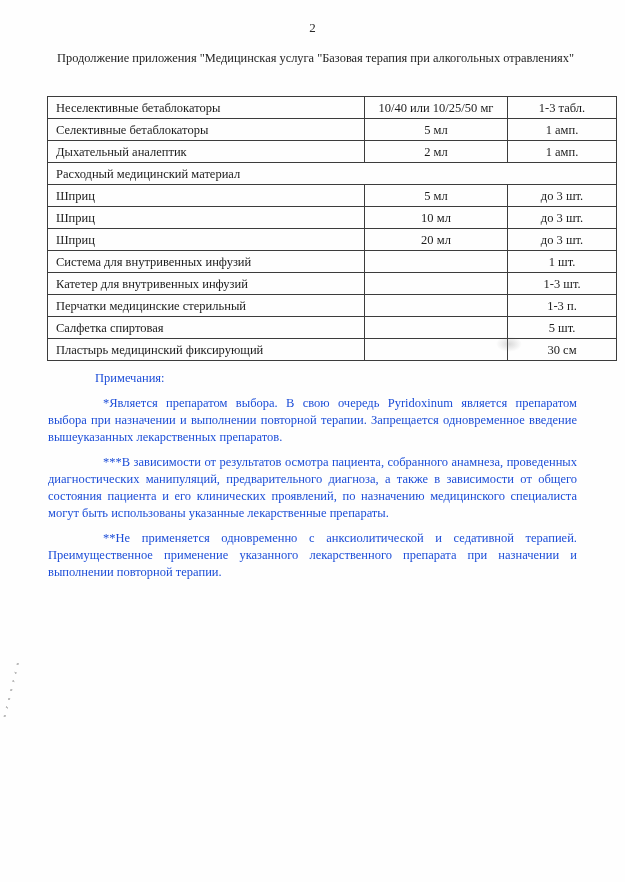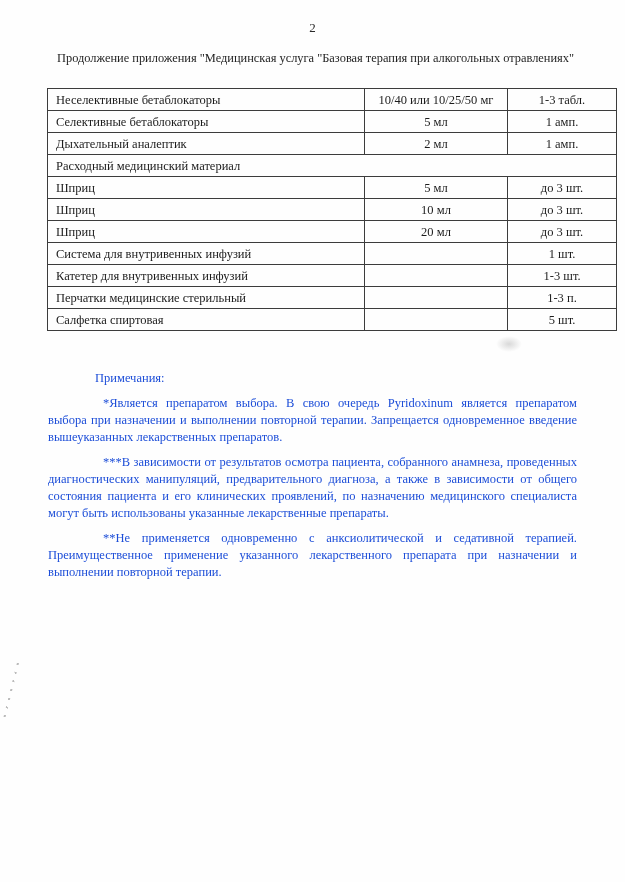--- a/index.html
+++ b/index.html
@@ -30,21 +30,21 @@
     position: absolute;
     top: 51px;
     left: 57px;
     width: 545px;
     font-size: 12.4px;
     white-space: nowrap;
     color: #1f1f1f;
   }
   table.materials {
     position: absolute;
-    top: 88px;
+    top: 96px;
     left: 47px;
     width: 534px;
     border-collapse: collapse;
     table-layout: fixed;
     font-size: 12.5px;
   }
   table.materials td {
     border: 1px solid #3c3c3c;
     padding: 1px 8px;
     height: 19px;
@@ -168,20 +168,25 @@
         <tr>
           <td class="cell-name">Перчатки медицинские стерильный</td>
           <td class="cell-dose"></td>
           <td class="cell-qty">1-3 п.</td>
         </tr>
         <tr>
           <td class="cell-name">Салфетка спиртовая</td>
           <td class="cell-dose"></td>
           <td class="cell-qty">5 шт.</td>
         </tr>
+        <tr>
+          <td class="cell-name">Пластырь медицинский фиксирующий</td>
+          <td class="cell-dose"></td>
+          <td class="cell-qty">30 см</td>
+        </tr>
       </tbody>
   </table>
 
   <div class="cell-smudge"></div>
 
   <div class="notes">
     <div class="notes-title">Примечания:</div>
     <p>*Является препаратом выбора. В свою очередь Pyridoxinum является препаратом выбора при назначении и выполнении повторной терапии. Запрещается одновременное введение вышеуказанных лекарственных препаратов.</p>
     <p>***В зависимости от результатов осмотра пациента, собранного анамнеза, проведенных диагностических манипуляций, предварительного диагноза, а также в зависимости от общего состояния пациента и его клинических проявлений, по назначению медицинского специалиста могут быть использованы указанные лекарственные препараты.</p>
     <p>**Не применяется одновременно с анксиолитической и седативной терапией. Преимущественное применение указанного лекарственного препарата при назначении и выполнении повторной терапии.</p>

